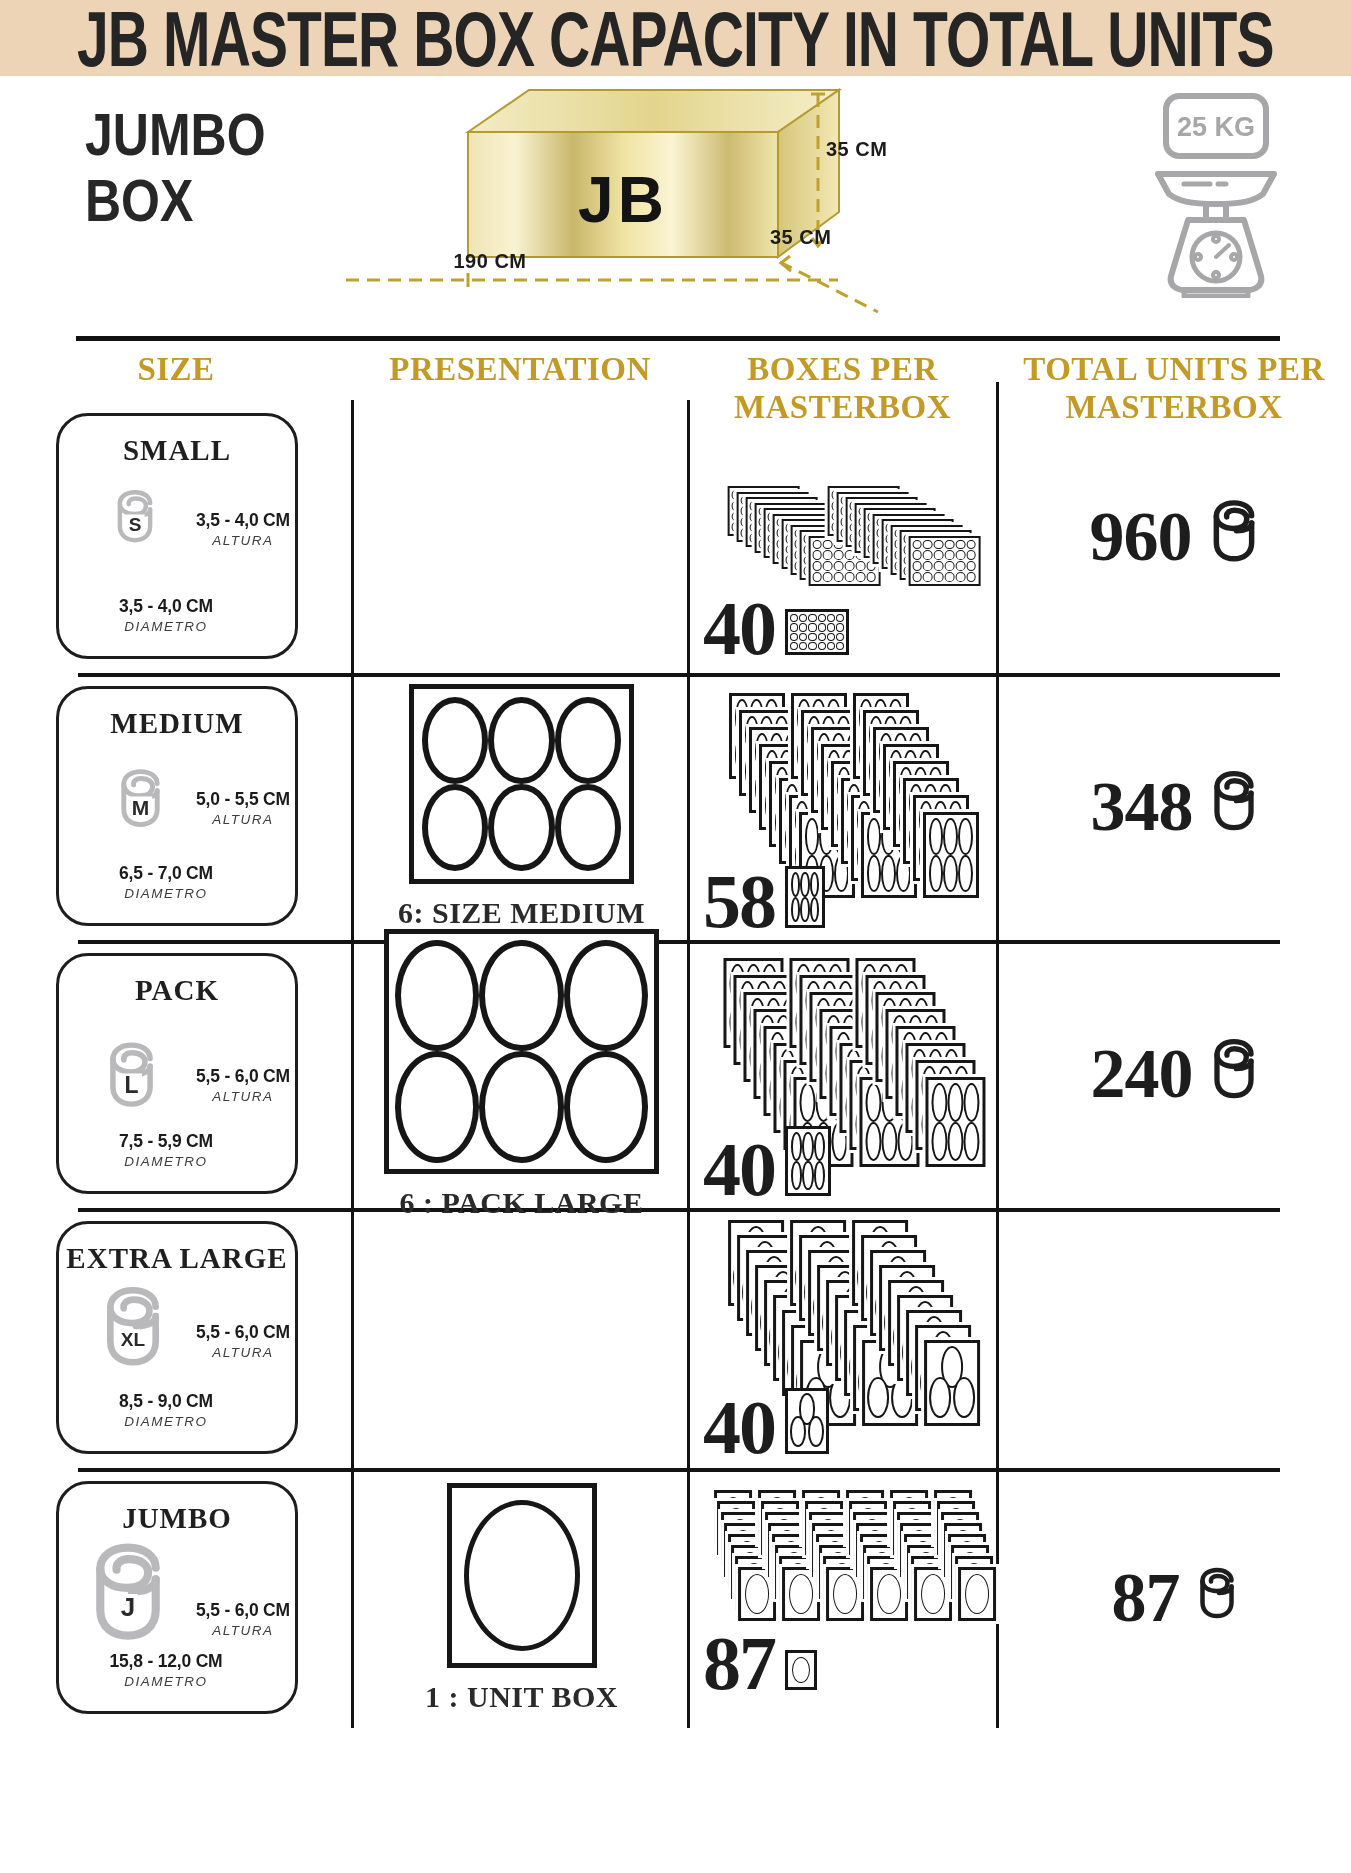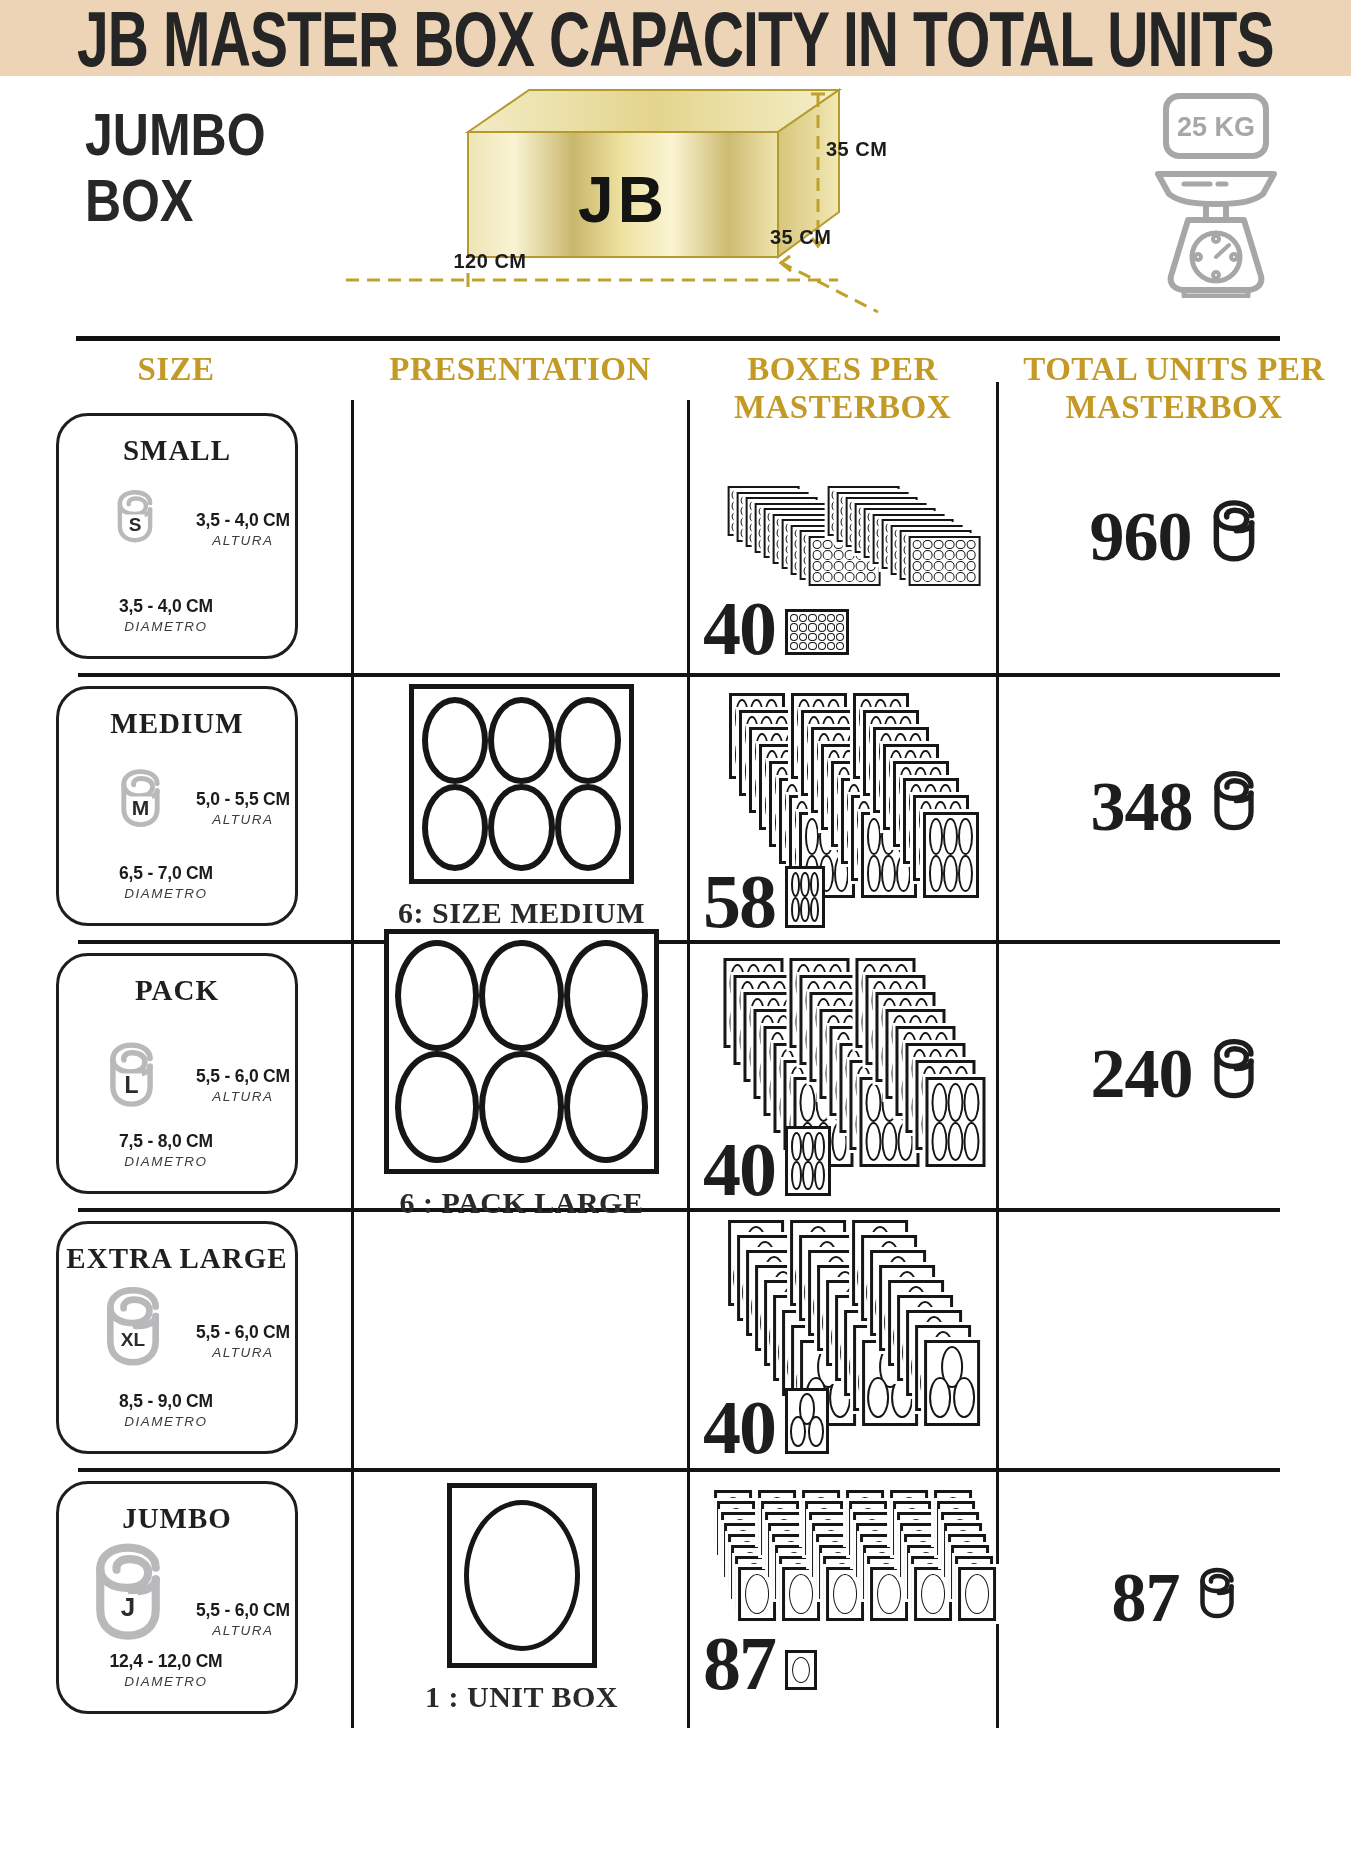--- a/index.html
+++ b/index.html
@@ -119,21 +119,21 @@
       <path d="M462 182 L560 232"></path>
     </g>
     <g stroke="#bfa12e" stroke-width="3" fill="none">
       <path d="M150 193 V207"></path>
       <path d="M493 14 H507"></path>
       <path d="M494 158 L500 166 L506 158"></path>
       <path d="M472 176 L463 183 L473 191"></path>
     </g>
   </svg>
 
-  <div class="dim-tag" id="w-label">120 CM</div>
+  <div class="dim-tag" id="w-label">190 CM</div>
   <div class="dim-tag" id="h-label">35 CM</div>
   <div class="dim-tag" id="d-label">35 CM</div>
 
   <svg class="scale-svg" viewBox="0 0 132 206">
     <g fill="none" stroke="#a7a7a9" stroke-width="6" stroke-linejoin="round" stroke-linecap="round">
       <rect x="16" y="4" width="100" height="60" rx="13"></rect>
       <path d="M8 82 H124 L113 102 C104 109 92 112 66 112 C40 112 28 109 19 102 Z"></path>
       <path d="M34 92 H60 M68 92 H76" stroke-width="5"></path>
       <path d="M56 112 V128 M76 112 V128"></path>
       <path d="M38 128 H94 L111 184 C113 193 106 198 97 198 H35 C26 198 19 193 21 184 Z"></path>
@@ -1028,21 +1028,21 @@
                       <path d="M75 41 C75 49 64 54 50 54"></path>
                     </g>
                   </svg></span>
           <span class="size-code" style="font-size: 23px;">L</span>
         </div>
         <div class="dim altura" style="top: 110px;">
           <div class="dim-value">5,5 - 6,0 CM</div>
           <div class="dim-label">ALTURA</div>
         </div>
         <div class="dim diametro">
-          <div class="dim-value">7,5 - 8,0 CM</div>
+          <div class="dim-value">7,5 - 5,9 CM</div>
           <div class="dim-label">DIAMETRO</div>
         </div>
       </div>
     </div>
     <div class="cell c-pres">
       <div class="pres-pack">
               <div class="pk" style="width: 275px; height: 245px; border-width: 5px; padding: 6px; display: grid; grid-template-columns: repeat(3, 1fr); gap: 0px;">
                 <i style="border-width: 6px;"></i>
                 <i style="border-width: 6px;"></i>
                 <i style="border-width: 6px;"></i>
@@ -1461,21 +1461,21 @@
                       <path d="M75 41 C75 49 64 54 50 54"></path>
                     </g>
                   </svg></span>
           <span class="size-code" style="font-size: 26px;">J</span>
         </div>
         <div class="dim altura" style="top: 116px;">
           <div class="dim-value">5,5 - 6,0 CM</div>
           <div class="dim-label">ALTURA</div>
         </div>
         <div class="dim diametro">
-          <div class="dim-value">12,4 - 12,0 CM</div>
+          <div class="dim-value">15,8 - 12,0 CM</div>
           <div class="dim-label">DIAMETRO</div>
         </div>
       </div>
     </div>
     <div class="cell c-pres">
       <div class="pres-pack">
               <div class="pk" style="width: 150px; height: 185px; border-width: 5px; padding: 12px; display: grid; grid-template-columns: repeat(1, 1fr); gap: 0px;">
                 <i style="border-width: 5px;"></i>
               </div>
             </div>

